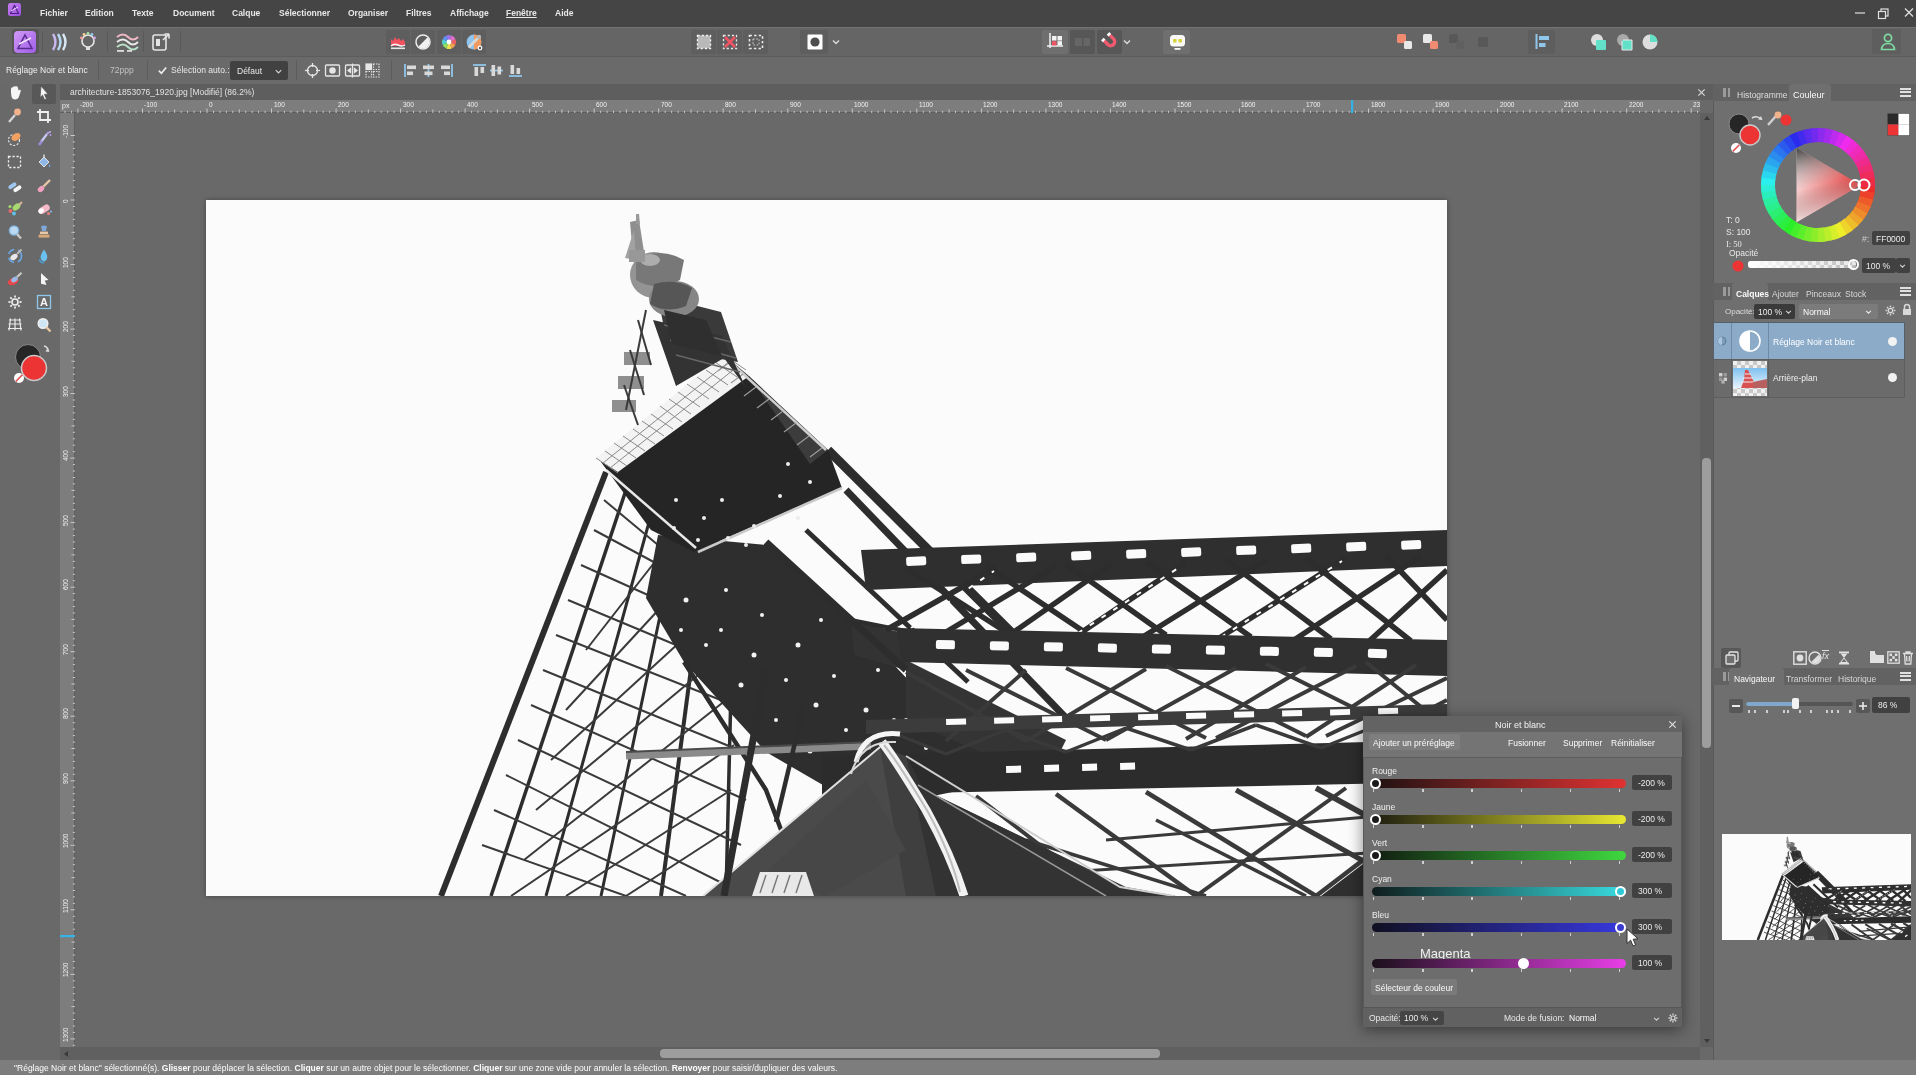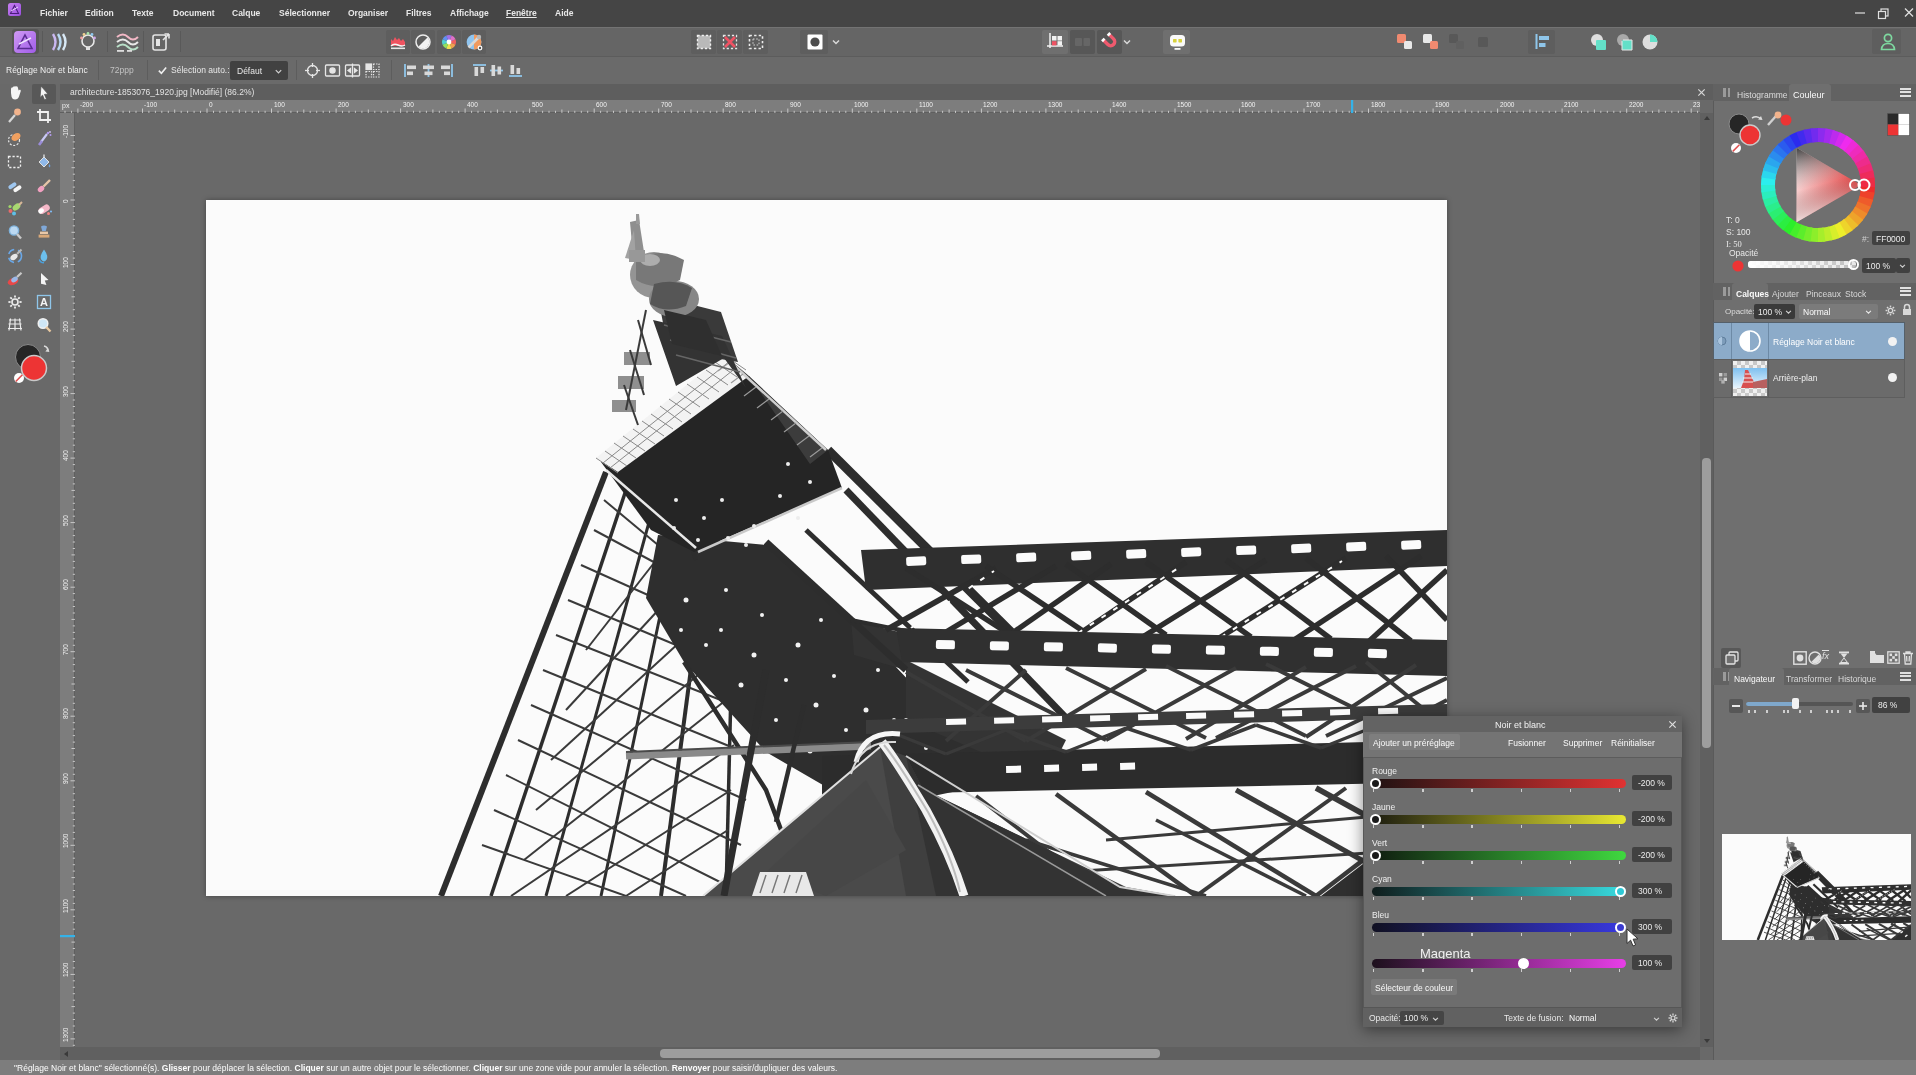--- a/index.html
+++ b/index.html
@@ -1761,21 +1761,21 @@
 <span class="t" style="left:1638px;top:958px;font-size:8.5px;color:#ececec;">100 %</span>
 <div style="position:absolute;left:1371px;top:979px;width:86px;height:16px;background:#7a7a7a;border-radius:2px;"></div>
 <span class="t" style="left:1375px;top:983px;font-size:8.5px;color:#fcfcfc;text-align:right;">Sélecteur de couleur</span>
 <div style="position:absolute;left:1363px;top:1007px;width:319px;height:20px;background:#616161;border-top:1px solid #565656;"></div>
 <span class="t" style="left:1369px;top:1013px;font-size:8.5px;color:#e8e8e8;">Opacité:</span>
 <div style="position:absolute;left:1400px;top:1010.5px;width:44px;height:14px;background:#454545;border-radius:2px;"></div>
 <span class="t" style="left:1404px;top:1013px;font-size:8.5px;color:#ececec;">100 %</span>
 <svg style="position:absolute;left:1431px;top:1014.5px;width:9px;height:8px;" viewBox="0 0 10 10" fill="none" stroke="#cfcfcf" stroke-width="1.4">
     <path d="M2 3.5 L5 6.5 L8 3.5"></path>
   </svg>
-<span class="t" style="left:1504px;top:1013px;font-size:8.5px;color:#e8e8e8;">Texte de fusion:</span>
+<span class="t" style="left:1504px;top:1013px;font-size:8.5px;color:#e8e8e8;">Mode de fusion:</span>
 <span class="t" style="left:1569px;top:1013px;font-size:8.5px;color:#fcfcfc;">Normal</span>
 <svg style="position:absolute;left:1652px;top:1014.5px;width:9px;height:8px;" viewBox="0 0 10 10" fill="none" stroke="#cfcfcf" stroke-width="1.4">
     <path d="M2 3.5 L5 6.5 L8 3.5"></path>
   </svg>
 <svg style="position:absolute;left:1667px;top:1012px;width:12px;height:12px;" viewBox="0 0 18 18">
     <circle cx="9" cy="9" r="3" fill="none" stroke="#d8d8d8" stroke-width="1.8"></circle>
     <g stroke="#d8d8d8" stroke-width="2">
       <line x1="13.4" y1="9.0" x2="15.8" y2="9.0"></line>
       <line x1="12.1" y1="12.1" x2="13.8" y2="13.8"></line>
       <line x1="9.0" y1="13.4" x2="9.0" y2="15.8"></line>

